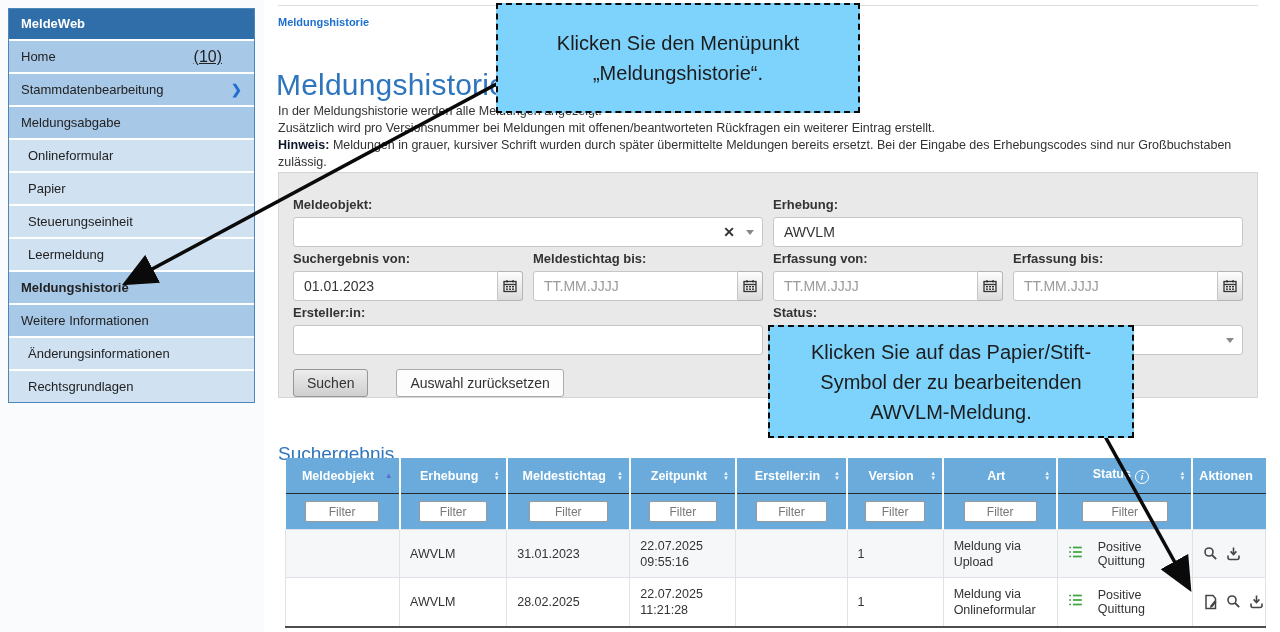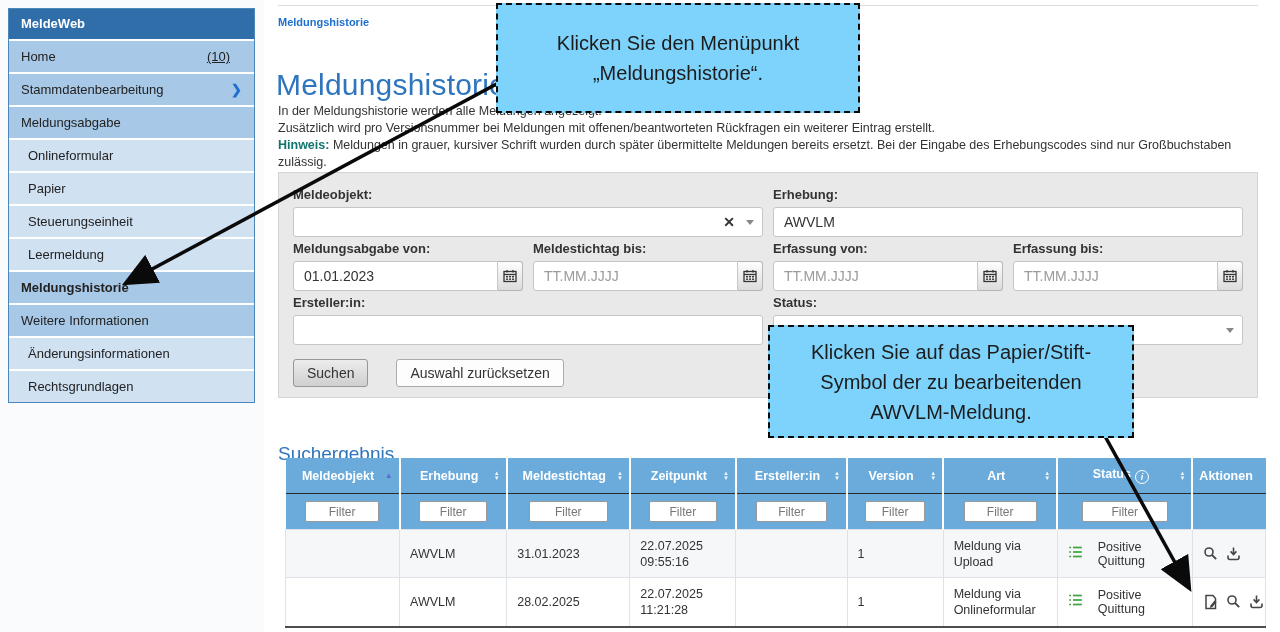--- a/index.html
+++ b/index.html
@@ -9,32 +9,32 @@
   
   .left-bg{position:absolute;left:0;top:0;width:264px;height:632px;background:#fafbfc;}
   .sidebar{position:absolute;left:8px;top:8px;width:245px;border:1px solid #4d87b9;background:#fff;}
   .sb-header{height:30px;line-height:30px;background:#2f6ea8;color:#fff;font-size:13px;font-weight:bold;padding-left:12px;margin-bottom:2px;}
   .sb-item{height:31px;line-height:31px;background:#a7c8e6;color:#222;font-size:13px;padding-left:12px;margin-bottom:2px;display:flex;align-items:center;cursor:pointer;}
   .sb-item:last-child{margin-bottom:0;}
   .sb-item.lvl2{background:#d0e1f2;padding-left:19px;}
   .sb-item.active .sb-label{font-weight:bold;}
   .sb-label{flex:0 1 auto;}
   .sb-spacer{flex:1;}
-  .sb-badge{padding-right:24px;font-size:13px;color:#222;text-decoration:underline;}
+  .sb-badge{padding-right:32px;font-size:16px;color:#222;text-decoration:underline;}
   .sb-chevron{padding-right:12px;color:#1f6fd0;font-size:13px;font-weight:bold;}
 
   
   .topline{position:absolute;left:278px;top:5px;width:980px;height:1px;background:#ddd;}
   .breadcrumb{position:absolute;left:278px;top:16px;font-size:11px;font-weight:bold;color:#1d70d0;cursor:pointer;}
   .page-title{position:absolute;left:276px;top:48px;font-size:30px;font-weight:300;color:#2e75bd;letter-spacing:.2px;}
   .intro{position:absolute;left:278px;top:103px;width:980px;font-size:12.5px;color:#333;line-height:17px;}
-  .intro b{color:#0f766e;}
+  .intro b{color:#0f172a;}
 
   
-  .fpanel{position:absolute;left:278px;top:172px;width:980px;height:226px;background:#e9e9e9;border:1px solid #d4d4d4;box-sizing:border-box;padding:10px 14px;}
+  .fpanel{position:absolute;left:278px;top:172px;width:980px;height:226px;background:#e9e9e9;border:1px solid #d4d4d4;box-sizing:border-box;padding:20px 14px;}
   .frow{display:flex;gap:10px;}
   .fcol{flex:1;min-width:0;}
   .flabel{display:block;font-size:13px;font-weight:bold;color:#333;margin:4px 0 5px;}
   .tbox{box-sizing:border-box;width:100%;height:30px;border:1px solid #c6c6c6;border-radius:3px;background:#fff;font-family:"Liberation Sans",sans-serif;font-size:14px;color:#333;padding:0 10px;outline:none;}
   .tbox::placeholder{color:#9a9a9a;}
   .selwrap{position:relative;}
   .selwrap .tbox{padding-right:46px;}
   .sel-clear{position:absolute;right:28px;top:7px;font-size:14px;font-weight:bold;color:#333;cursor:pointer;line-height:16px;}
   .sel-caret{position:absolute;right:9px;top:13px;width:0;height:0;border-left:4px solid transparent;border-right:4px solid transparent;border-top:5px solid #888;cursor:pointer;}
   .igroup{display:flex;border-radius:9px;}
@@ -152,21 +152,21 @@
         </div>
       </div>
       <div class="fcol">
         <label class="flabel">Erhebung:</label>
         <input class="tbox" value="AWVLM" style="">
       </div>
     </div>
 
     <div class="frow">
       <div class="fcol">
-        <label class="flabel">Meldungsabgabe von:</label>
+        <label class="flabel">Suchergebnis von:</label>
         <div class="igroup">
           <input class="tbox" value="01.01.2023" style="">
           <button class="cal-btn">
             <svg width="14" height="14" viewBox="0 0 14 14">
                 <rect x="1" y="2.5" width="12" height="10" fill="none" stroke="#333" stroke-width="1.3"></rect>
                 <line x1="1" y1="5.5" x2="13" y2="5.5" stroke="#333" stroke-width="1.3"></line>
                 <line x1="4" y1="1" x2="4" y2="3.5" stroke="#333" stroke-width="1.3"></line>
                 <line x1="10" y1="1" x2="10" y2="3.5" stroke="#333" stroke-width="1.3"></line>
                 <g fill="#333">
                   <rect x="3" y="7" width="2" height="1.4"></rect>

